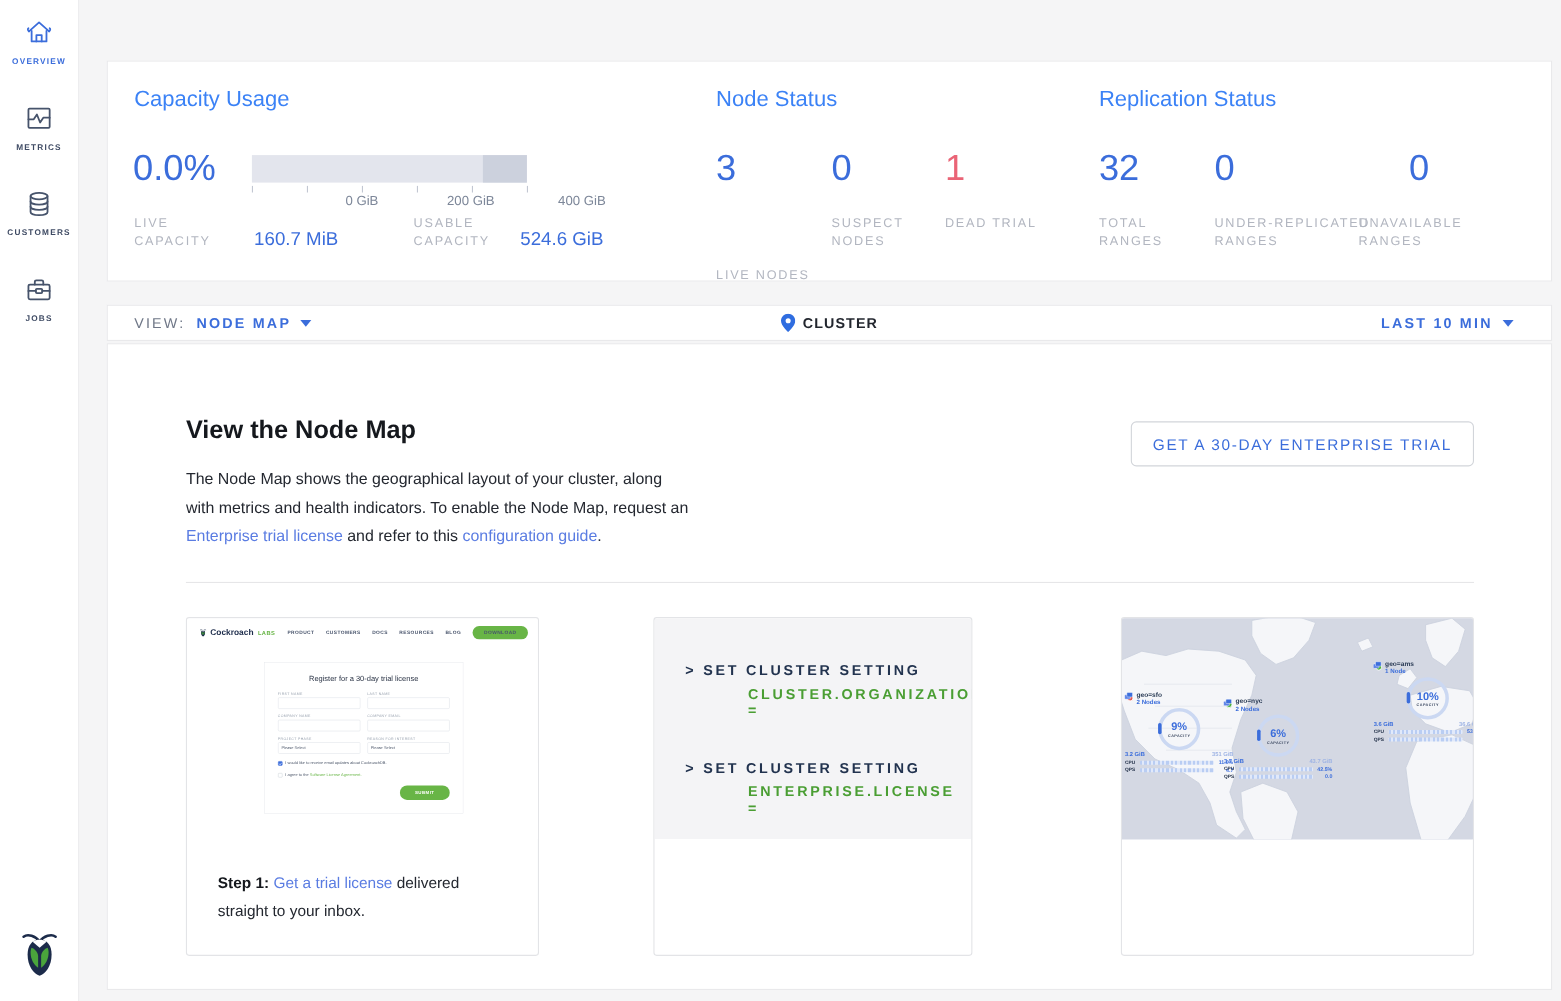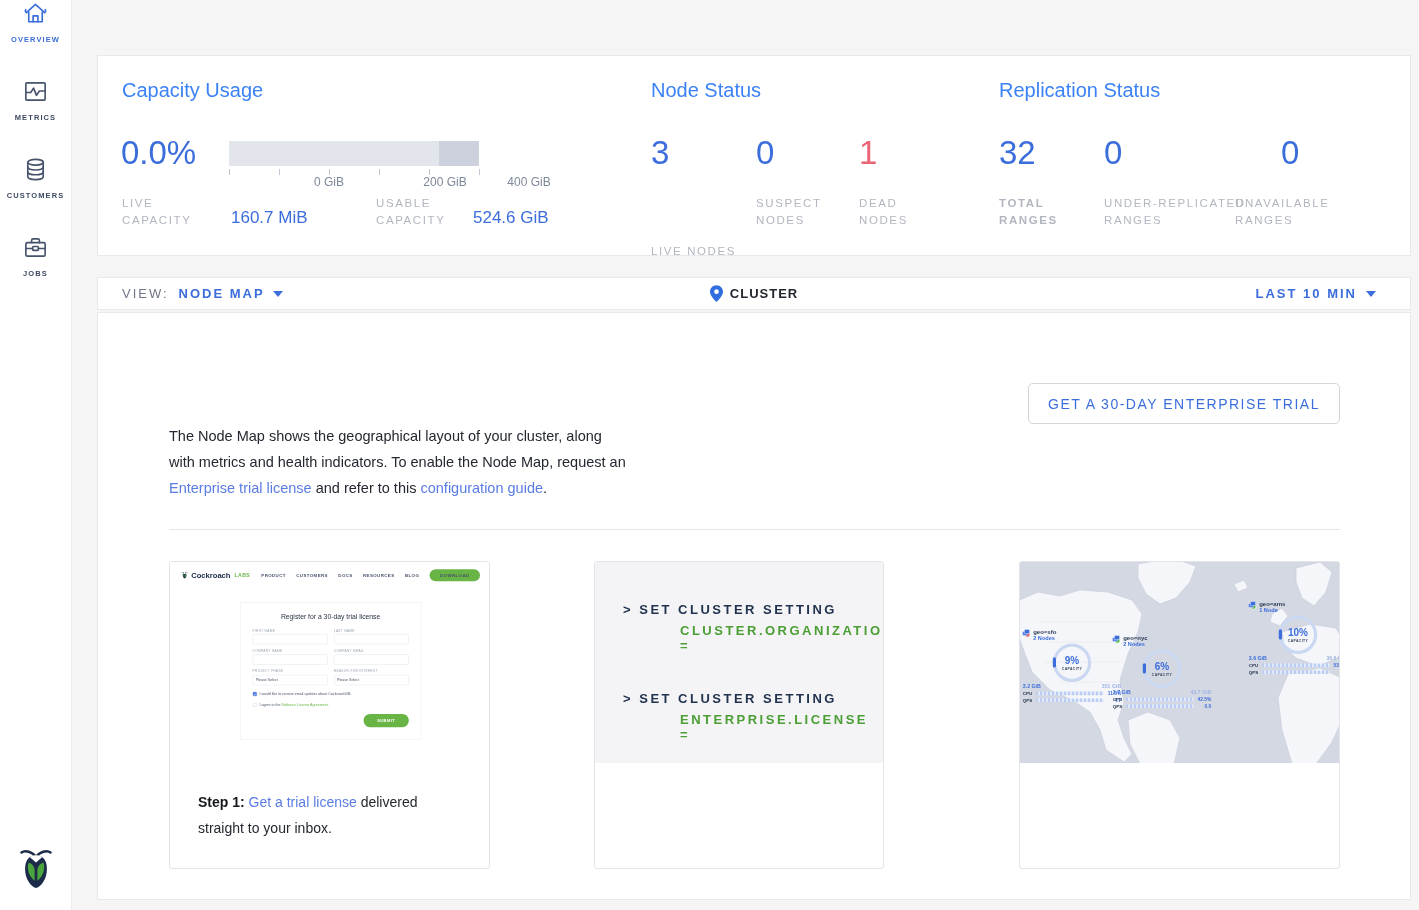--- a/index.html
+++ b/index.html
@@ -1,21 +1,21 @@
 <!DOCTYPE html>
 <html><head>
 <meta charset="utf-8">
 <style>
   * { margin:0; padding:0; box-sizing:border-box; }
   html,body { background:#f5f5f6; font-family:"Liberation Sans", sans-serif; }
   .canvas { position:relative; width:1419px; height:910px; background:#f5f5f6; overflow:hidden; }
 
   
   .sidebar { position:absolute; left:0; top:0; width:72px; height:910px; background:#ffffff;
-             border-right:1px solid #ececee; display:flex; flex-direction:column; align-items:center; }
+             border-right:1px solid #ececee; display:flex; flex-direction:column; align-items:center; padding-top:16px; }
   .side-item { display:flex; flex-direction:column; align-items:center; margin-bottom:34px; cursor:pointer; color:#46536b; }
   .side-item .icn { width:27px; height:27px; }
   .side-item .lbl { font-size:7.5px; font-weight:700; letter-spacing:1.1px; margin-top:8px; color:#3e4a63; }
   .side-item.active { color:#3b6ddb; }
   .side-item.active .lbl { color:#3b6ddb; }
   .side-logo { position:absolute; bottom:14px; left:50%; transform:translateX(-50%); }
 
   
   .page-title { position:absolute; left:97px; top:13px; font-size:25px; font-weight:600; letter-spacing:7.5px; color:#17191d; }
 
@@ -179,38 +179,38 @@
       </div>
     <div class="cap-ticks">
       <i style="left:0;"></i>
         <i style="left:20%;"></i>
         <i style="left:40%;"></i>
         <i style="left:60%;"></i>
         <i style="left:80%;"></i>
         <i style="left:100%;"></i>
     </div>
     <span class="tick-lbl" style="left:231px;">0 GiB</span>
-    <span class="tick-lbl" style="left:347px;text-align:center;">200 GiB</span>
+    <span class="tick-lbl" style="left:330px;text-align:center;">200 GiB</span>
     <span class="tick-lbl" style="left:431px;">400 GiB</span>
     <div class="cap-label" style="left:24px; top:139px; width:92px;">LIVE CAPACITY</div>
     <div class="blue-val" style="left:133px; top:152px;">160.7 MiB</div>
     <div class="cap-label" style="left:278px; top:139px; width:92px;">USABLE CAPACITY</div>
     <div class="blue-val" style="left:375px; top:152px;">524.6 GiB</div>
 
     <h2 class="sec-title" style="left:553px; top:23px;">Node Status</h2>
     <div class="big-num" style="left:553px; top:78px;">3</div>
     <div class="cap-label" style="left:553px; top:139px; width:92px;margin-top:48px;">LIVE NODES</div>
     <div class="big-num" style="left:658px; top:78px;">0</div>
     <div class="cap-label" style="left:658px; top:139px; width:92px;">SUSPECT NODES</div>
     <div class="big-num red" style="left:761px; top:78px;">1</div>
-    <div class="cap-label" style="left:761px; top:139px; width:92px;">DEAD NODES</div>
+    <div class="cap-label" style="left:761px; top:139px; width:92px;">DEAD TRIAL</div>
 
     <h2 class="sec-title" style="left:901px; top:23px;">Replication Status</h2>
     <div class="big-num" style="left:901px; top:78px;">32</div>
-    <div class="cap-label" style="left:901px; top:139px; width:92px;font-weight:bold;">TOTAL RANGES</div>
+    <div class="cap-label" style="left:901px; top:139px; width:92px;">TOTAL RANGES</div>
     <div class="big-num" style="left:1006px; top:78px;">0</div>
     <div class="cap-label" style="left:1006px; top:139px; width:170px;">UNDER-REPLICATED RANGES</div>
     <div class="big-num" style="left:1183px; top:78px;">0</div>
     <div class="cap-label" style="left:1137px; top:139px; width:110px;">UNAVAILABLE RANGES</div>
   </section>
 
   <div class="viewbar panel">
     <div class="vb-left">
       <span class="vb-label">VIEW:</span>
       <span class="vb-value">
@@ -224,20 +224,21 @@
       </svg>
       <span>CLUSTER</span>
     </div>
     <div class="vb-right">
       <span>LAST 10 MIN</span>
       <i class="caret"></i>
     </div>
   </div>
 
   <section class="content panel">
+    <h2 class="nm-heading">View the Node Map</h2>
     <p class="nm-desc"><span>The Node Map shows the geographical layout of your cluster, along with metrics and health indicators. To enable the Node Map, request an </span><a class="lnk">Enterprise trial license</a><span> and refer to this </span><a class="lnk">configuration guide</a><span>.</span></p>
     <button class="trial-btn">GET A 30-DAY ENTERPRISE TRIAL</button>
     <div class="divider"></div>
 
     <div class="card card1">
       <div class="card-media">
         <div class="shot">
           <div class="shot-head">
             <span class="shot-brand">
               <svg viewBox="0 0 44 52" width="17" height="20" fill="none">

